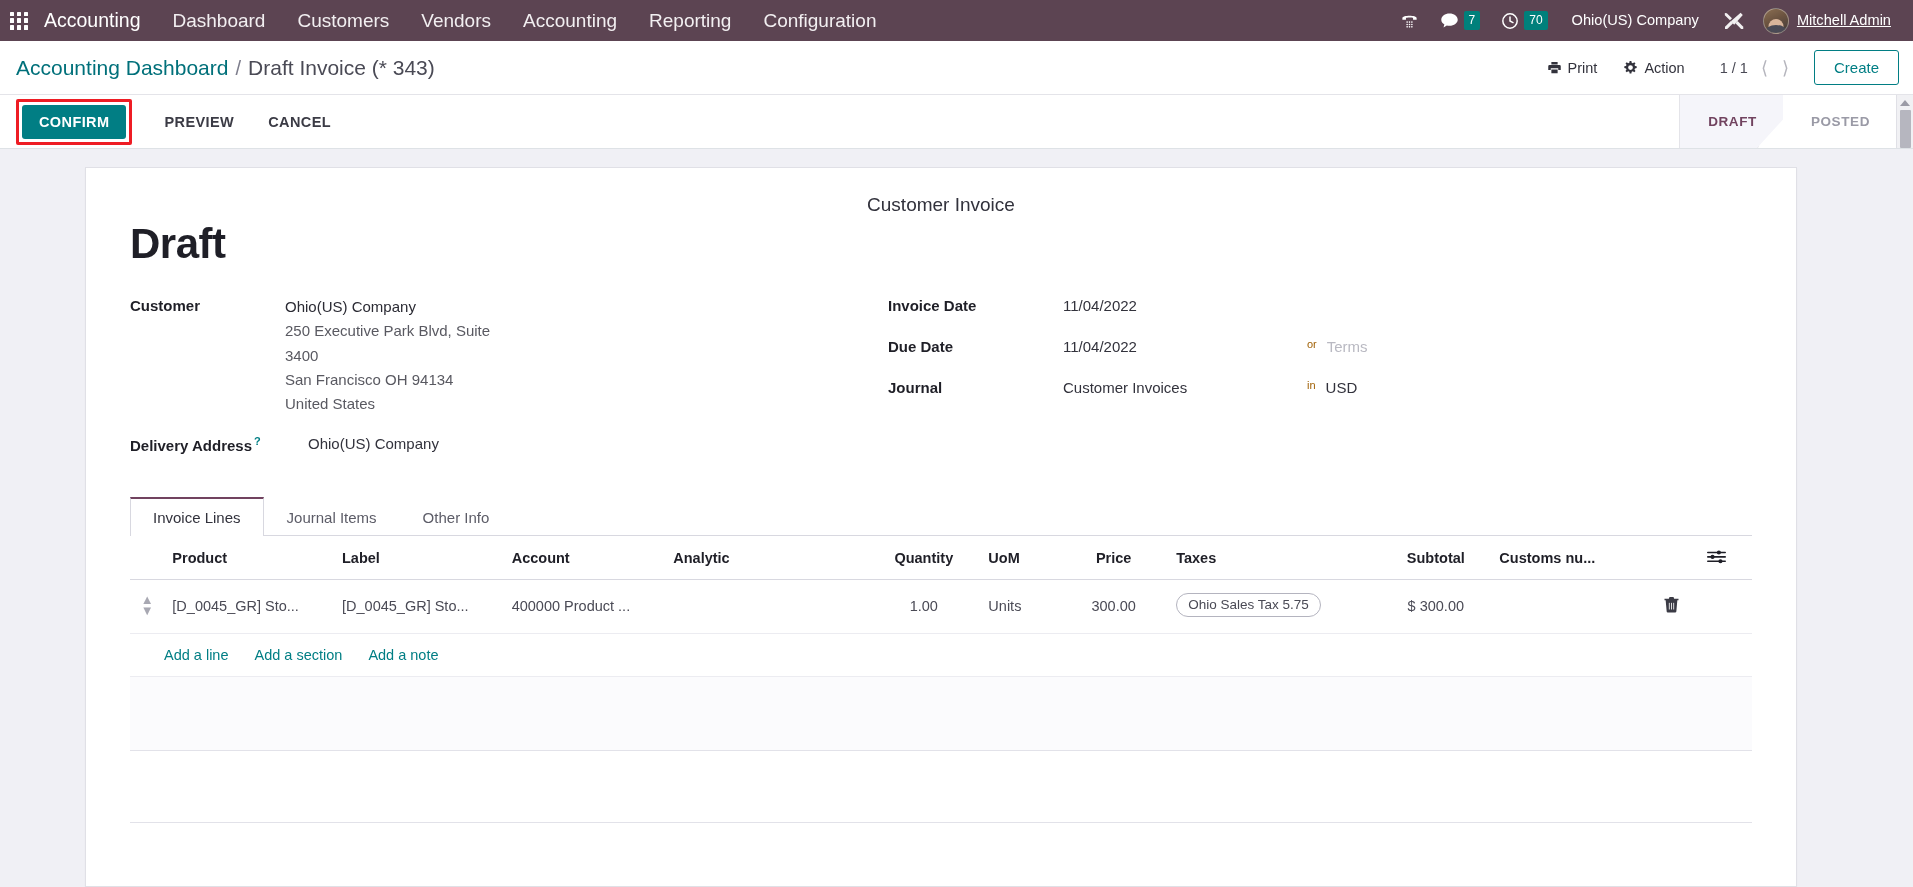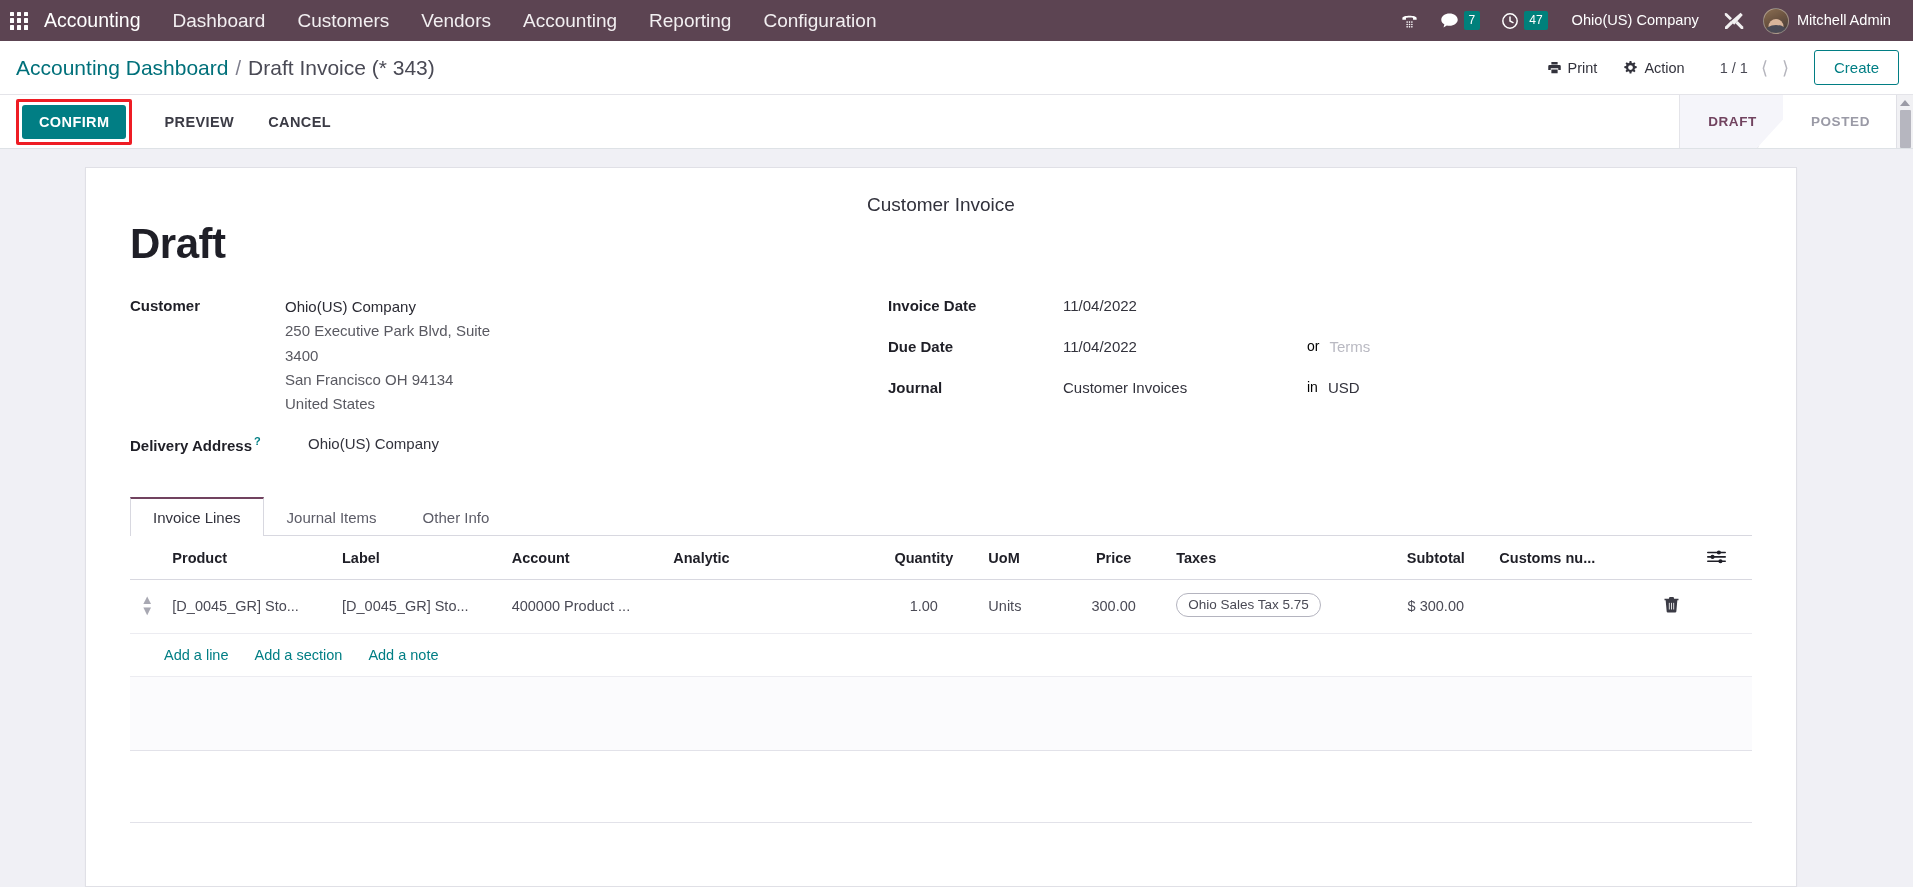--- a/index.html
+++ b/index.html
@@ -91,21 +91,21 @@
     content: "";
     position: absolute; left: 50%; bottom: -5px;
     transform: translateX(-50%);
     width: 22px; height: 13px; border-radius: 50% 50% 0 0;
     background: #4a4a55; z-index: 2;
   }
   .user-name {
     font-size: 14.6px; color: #fff; white-space: nowrap;
     padding: 0 6px 0 8px; line-height: 41px;
   }
-  .user-wrap { display:flex; align-items:center; padding: 0 6px 0 8px; height:100%; cursor:pointer; }
+  .user-wrap { display:flex; align-items:center; padding: 0 6px 0 8px; height:100%; cursor:pointer;text-decoration:underline; }
 
   
   .control-panel {
     background: #ffffff;
     border-bottom: 1px solid #dee2e6;
     position: relative;
     z-index: 20;
   }
   .cp-top {
     display: flex; align-items: center;
@@ -245,21 +245,21 @@
     width: 155px; flex: none; padding-top: 2px; white-space: nowrap;
   }
   .f-label.wide { width: 178px; }
   .f-value { font-size: 15px; color: #32323c; padding-top: 2px; }
   .addr-line { font-size: 15px; color: #595961; line-height: 1.62; max-width: 250px; }
   .addr-name { font-size: 15px; color: #2b2b34; line-height: 1.62; }
   .tip {
     color: #017e84; font-size: 11px; vertical-align: super;
     margin-left: 2px; cursor: pointer;
   }
-  .inline-sep { font-size: 14px; color: #000000; padding: 2px 10px 0 14px; }
+  .inline-sep { font-size: 11px; color: #a16207; padding: 2px 10px 0 14px; }
   .placeholder-text { color: #b9b9c2; font-size: 15px; padding-top: 2px; }
 
   .rc-row { display: flex; align-items: flex-start; margin-bottom: 16px; min-height: 25px; }
   .rc-label {
     font-size: 15px; font-weight: bold; color: #1f1f27;
     width: 175px; flex: none; padding-top: 2px; white-space: nowrap;
   }
   .rc-value { font-size: 15px; color: #32323c; width: 230px; flex: none; padding-top: 2px; }
 
   
@@ -376,21 +376,21 @@
         <path d="M12 4 C6.8 4 2.6 7.1 2.6 11 C2.6 13.2 4 15.1 6.1 16.4 L5.2 20 L8.9 17.6 C9.9 17.8 10.9 17.9 12 17.9 C17.2 17.9 21.4 14.8 21.4 11 C21.4 7.1 17.2 4 12 4 Z" fill="#fff"></path>
       </svg>
       <span class="badge">7</span>
     </div>
 
     <div class="nav-sys">
       <svg width="20" height="20" viewBox="0 0 24 24">
         <circle cx="12" cy="12" r="8.6" fill="none" stroke="#fff" stroke-width="1.8"></circle>
         <path d="M12 7.2 L12 12 L15.6 13.9" fill="none" stroke="#fff" stroke-width="1.8" stroke-linecap="round"></path>
       </svg>
-      <span class="badge">47</span>
+      <span class="badge">70</span>
     </div>
 
     <div class="company-name">Ohio(US) Company</div>
 
     <div class="nav-sys">
       <svg width="22" height="22" viewBox="0 0 24 24">
         <path d="M4.2 3.5 L9.8 9.1 L7.6 11.3 L2 5.7 L2 3.2 L4.2 3.5 Z M8.6 12.4 L19.2 3 L21.6 5.4 L12.2 16 Z" fill="#ffffff" opacity="0.92"></path>
         <path d="M19.8 20.6 L13.6 14.4 L15.9 12.1 L22.1 18.3 L22.1 20.8 L19.8 20.6 Z" fill="#ffffff" opacity="0.92"></path>
         <path d="M2.2 18.4 L8.6 12 L11 14.4 L4.6 20.8 L2.2 20.8 Z" fill="#ffffff" opacity="0.92"></path>
       </svg>

